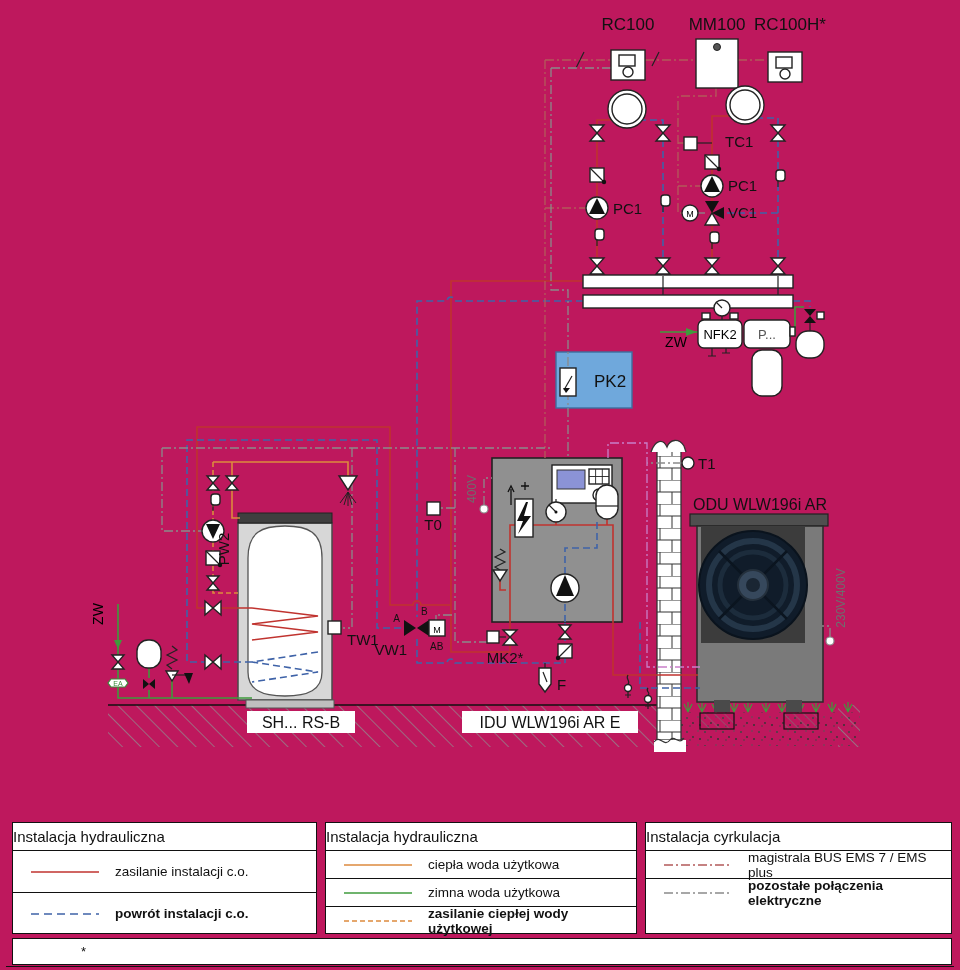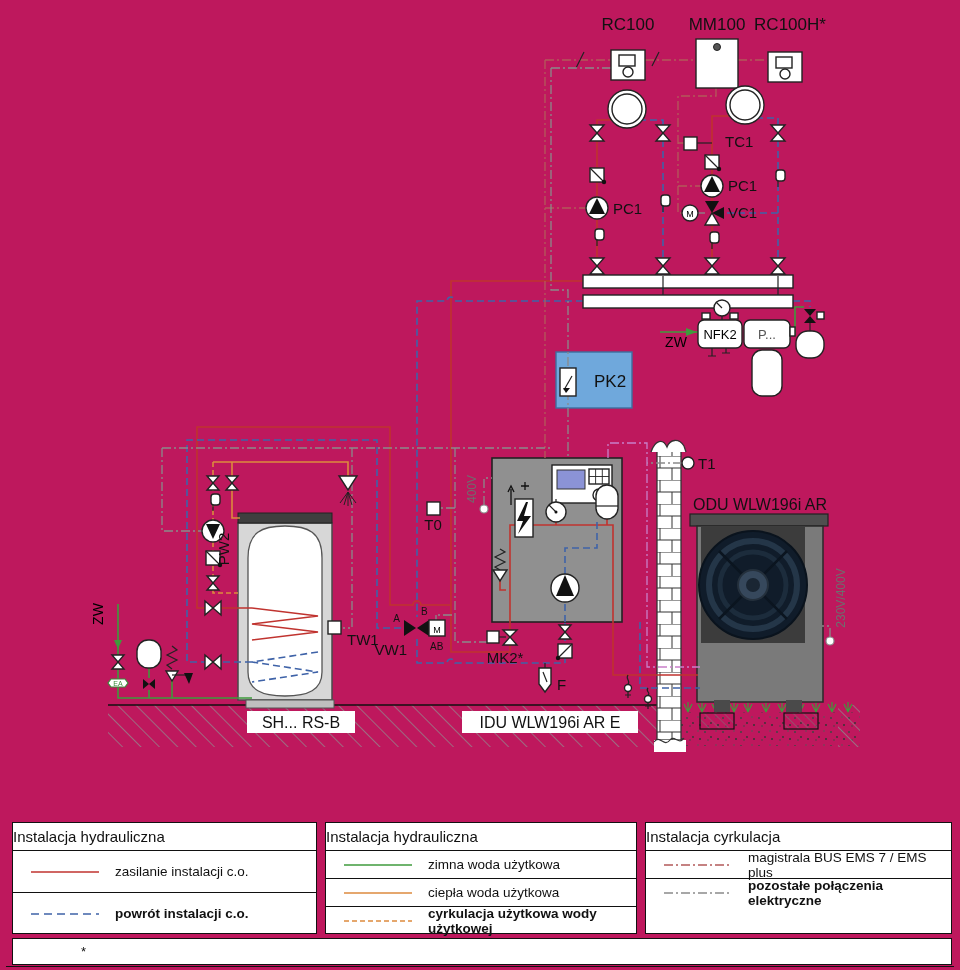--- a/index.html
+++ b/index.html
@@ -480,35 +480,35 @@
           <line x1="2" y1="5" x2="70" y2="5" class="ls ls-dash" stroke="#3f63a8"></line>
         </svg>
     <span class="ltext">powrót instalacji c.o.</span>
   </div>
 </div>
 
 <div class="legend-box" style="left:325px;top:822px;width:312px;height:112px;">
   <div class="legend-title">Instalacja hydrauliczna</div>
   <div class="legend-row" style="height:28px;">
     <svg class="sample" width="72" height="10">
+          <line x1="2" y1="5" x2="70" y2="5" class="ls ls-solid" stroke="#dd8a3e"></line>
+        </svg>
+    <span class="ltext">ciepła woda użytkowa</span>
+  </div>
+  <div class="legend-row" style="height:28px;">
+    <svg class="sample" width="72" height="10">
           <line x1="2" y1="5" x2="70" y2="5" class="ls ls-solid" stroke="#3f9b3c"></line>
         </svg>
     <span class="ltext">zimna woda użytkowa</span>
   </div>
-  <div class="legend-row" style="height:28px;">
-    <svg class="sample" width="72" height="10">
-          <line x1="2" y1="5" x2="70" y2="5" class="ls ls-solid" stroke="#dd8a3e"></line>
-        </svg>
-    <span class="ltext">ciepła woda użytkowa</span>
-  </div>
   <div class="legend-row" style="height:27px;">
     <svg class="sample" width="72" height="10">
           <line x1="2" y1="5" x2="70" y2="5" class="ls ls-dashfine" stroke="#dd8a3e"></line>
         </svg>
-    <span class="ltext">cyrkulacja użytkowa wody użytkowej</span>
+    <span class="ltext">zasilanie ciepłej wody użytkowej</span>
   </div>
 </div>
 
 <div class="legend-box" style="left:645px;top:822px;width:307px;height:112px;">
   <div class="legend-title">Instalacja cyrkulacja</div>
   <div class="legend-row" style="height:28px;">
     <svg class="sample" width="72" height="10">
           <line x1="2" y1="5" x2="70" y2="5" class="ls ls-dashdot" stroke="#b35a5a"></line>
         </svg>
     <span class="ltext">magistrala BUS EMS 7 / EMS plus</span>

